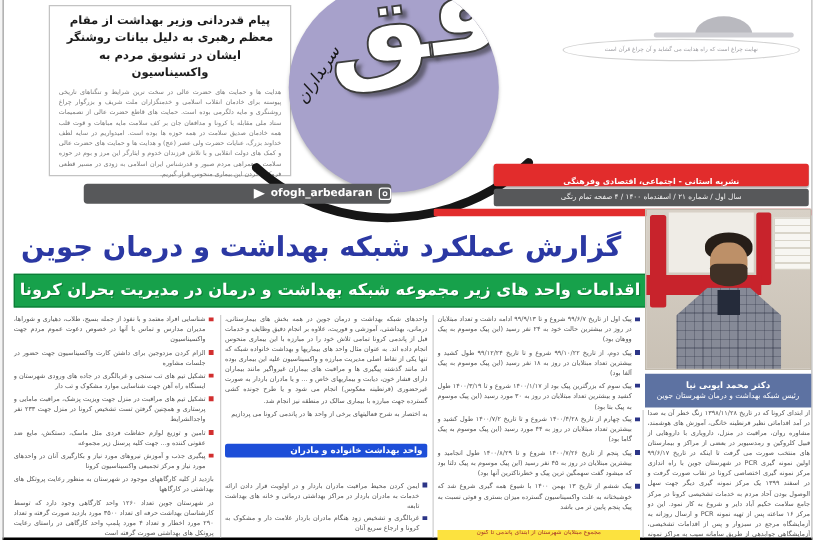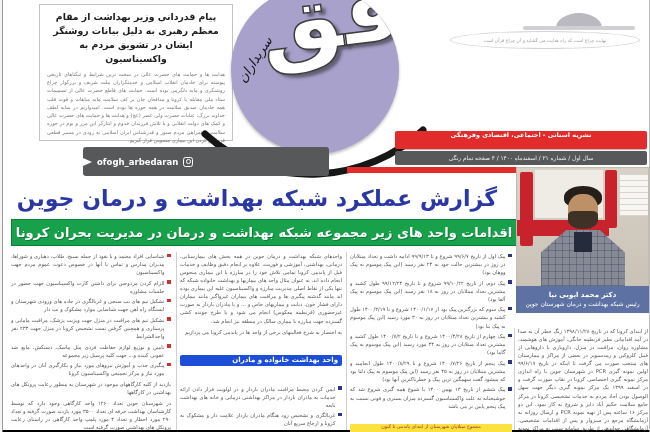--- a/index.html
+++ b/index.html
@@ -36,27 +36,27 @@
   .promo-brand{font-size:14px;font-weight:bold;color:#e02020;margin-top:1px;}
   .ig-row{direction:ltr;display:flex;align-items:center;justify-content:center;gap:4px;margin-top:1px;}
   .ig-handle{font-size:16px;font-weight:bold;color:#101010;letter-spacing:.2px;}
   .ig-icon{width:15px;height:15px;border-radius:4px;position:relative;flex:0 0 auto;
            background:linear-gradient(45deg,#f9ce34,#ee2a7b 55%,#6228d7);}
   .ig-icon::before{content:"";position:absolute;left:3.2px;top:3.2px;width:6.2px;height:6.2px;
            border:1.6px solid #fff;border-radius:50%;}
   .ig-icon::after{content:"";position:absolute;right:2.2px;top:2.2px;width:1.8px;height:1.8px;
            background:#fff;border-radius:50%;}
   .tagline-bar{left:392px;top:131px;width:252px;height:18px;background:#e22c2c;border-radius:2px;
-               display:flex;align-items:flex-start;justify-content:center;color:#fff;font-size:6.4px;font-weight:bold;
+               display:flex;align-items:flex-end;justify-content:center;color:#fff;font-size:6.4px;font-weight:bold;
                box-shadow:0 1px 1px rgba(0,0,0,.3);}
   .issue-bar{left:392px;top:151px;width:252px;height:14px;background:#57585a;border-radius:2px;
              display:flex;align-items:center;justify-content:center;color:#f2f2f2;font-size:5.8px;}
   .red-strip{left:344px;top:167px;width:302px;height:6px;background:#e22c2c;border-radius:1px;}
-  .social-pill{left:64px;top:147px;width:246px;height:29px;background:#57585a;border-radius:3px;
-               display:flex;align-items:center;justify-content:flex-start;gap:5px;direction:ltr;margin-left:16px;}
+  .social-pill{left:64px;top:147px;width:246px;height:16px;background:#57585a;border-radius:3px;
+               display:flex;align-items:center;justify-content:flex-end;gap:5px;direction:ltr;}
   .social-pill span{color:#fff;font-size:8.5px;font-weight:bold;}
   .tg-icon{width:0;height:0;border-left:9px solid #fff;border-top:4px solid transparent;
            border-bottom:4px solid transparent;display:inline-block;}
   .ig-outline{width:8px;height:8px;border:1.3px solid #fff;border-radius:2.5px;position:relative;display:inline-block;}
   .ig-outline::before{content:"";position:absolute;left:1.6px;top:1.6px;width:2.6px;height:2.6px;
            border:1px solid #fff;border-radius:50%;}
   
   .headline{left:24px;top:186px;width:470px;height:30px;text-align:center;font-size:22px;
             font-weight:bold;color:#2b38a3;white-space:nowrap;}
   .subhead{left:8px;top:219px;width:504px;height:25px;background:#17a14b;border:1px solid #0d7d37;
@@ -74,21 +74,21 @@
   .ph-hair{position:absolute;left:47px;top:18px;width:38px;height:22px;background:#261e18;
            border-radius:50% 50% 40% 40%;}
   .ph-face{position:absolute;left:51px;top:26px;width:30px;height:32px;background:#bd9068;border-radius:45%;}
   .ph-beard{position:absolute;left:51px;top:43px;width:30px;height:18px;background:#403126;
             border-radius:20% 20% 48% 48%;}
   .ph-shirt{position:absolute;left:57px;top:64px;width:18px;height:20px;background:#252b3a;}
   .ph-coat{position:absolute;left:24px;top:62px;width:84px;height:70px;
            background:#868a97;clip-path:polygon(0 32%,30% 0,70% 0,100% 32%,100% 100%,0 100%);
            background-image:repeating-linear-gradient(90deg,rgba(35,40,58,.28) 0 1px,#0000 1px 7px),
                             repeating-linear-gradient(0deg,rgba(35,40,58,.28) 0 1px,#0000 1px 7px);}
-  .caption{left:513px;top:286px;width:133px;height:27px;background:#5d72a2;color:#fff;
+  .caption{left:513px;top:299px;width:133px;height:27px;background:#5d72a2;color:#fff;
            display:flex;flex-direction:column;align-items:center;justify-content:center;line-height:1.45;}
   .caption .nm{font-size:7px;font-weight:bold;}
   .caption .rl{font-size:6px;}
   
   .col{box-sizing:border-box;color:#555;font-size:5.2px;line-height:1.55;text-align:justify;overflow:hidden;}
   .col p{margin:0 0 3px 0;}
   .redhead{color:#d22f2f;font-weight:bold;font-size:6.6px;line-height:1.5;text-align:right;margin:0 0 3px 0;}
   .bullet{display:flex;gap:3px;margin:0 0 2.5px 0;}
   .bullet .sq{flex:0 0 auto;width:3.6px;height:3.6px;margin-top:1.5px;}
   .sq-blue{background:#2c3587;}

